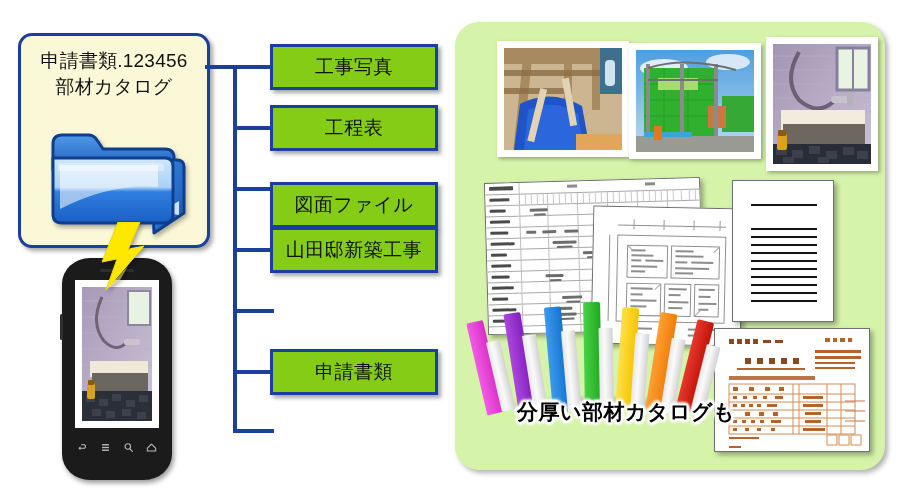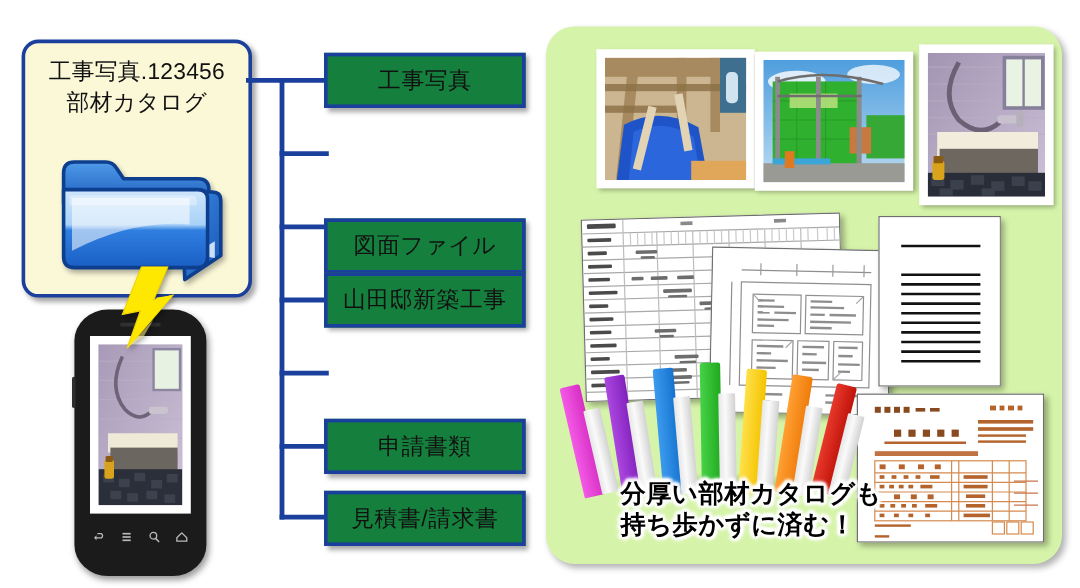--- a/index.html
+++ b/index.html
@@ -28,21 +28,21 @@
   .folder-wrap{position:absolute;left:22px;top:82px;width:150px;height:122px;}
   .folder-wrap svg{display:block;filter:drop-shadow(2px 3px 2px rgba(0,0,0,.3));}
 
   
   .tree{position:absolute;left:205px;top:30px;width:80px;height:440px;}
   .tree svg{display:block;}
 
   
   .cat{
     position:absolute;left:270px;width:168px;height:46px;
-    background:#15803d;border:3px solid #1b3f9c;
+    background:#84cc16;border:3px solid #1b3f9c;
     box-shadow:3px 3px 4px rgba(0,0,0,.35);
     box-sizing:border-box;
     display:flex;align-items:center;justify-content:center;
     color:#111;font-size:19px;letter-spacing:.5px;
   }
 
   
   .phone{
     position:absolute;left:62px;top:258px;width:110px;height:222px;
     background:#1b1b1b;border-radius:28px/26px;
@@ -124,21 +124,21 @@
   }
   .caption span{display:block;margin-left:20px;}
 </style>
 </head>
 <body>
 
 <div class="stage">
 
   <div class="project-box">
     <div class="project-title">
-      <span>工事写真.123456</span>
+      <span>申請書類.123456</span>
       <span>部材カタログ</span>
     </div>
 
     <div class="folder-wrap">
       <svg width="150" height="122" viewBox="0 0 150 122" xmlns="http://www.w3.org/2000/svg">
         <defs>
           <linearGradient id="fbody" x1="0" y1="0" x2="0" y2="1">
             <stop offset="0" stop-color="#cfe6fb"></stop>
             <stop offset="0.45" stop-color="#a9d2f7"></stop>
             <stop offset="0.52" stop-color="#2f7fe0"></stop>
@@ -182,31 +182,31 @@
         <line x1="30" y1="281" x2="67" y2="281"></line>
         <line x1="30" y1="342" x2="67" y2="342"></line>
         <line x1="30" y1="401" x2="67" y2="401"></line>
       </g>
     </svg>
   </div>
 
   <div class="cat" style="top:44px">
     <span>工事写真</span>
   </div>
+  <div class="cat" style="top:105px">
+    <span>工程表</span>
+  </div>
   <div class="cat" style="top:182px">
     <span>図面ファイル</span>
   </div>
   <div class="cat" style="top:227px">
     <span>山田邸新築工事</span>
   </div>
   <div class="cat" style="top:349px">
     <span>申請書類</span>
-  </div>
-  <div class="cat" style="top:409px">
-    <span>見積書/請求書</span>
   </div>
 
   <div class="phone">
     <div class="phone-sidebtn"></div>
     <div class="phone-speaker"></div>
 
     <div class="phone-screen">
       <div class="phone-photo">
         <svg width="70" height="134" viewBox="0 0 70 134" xmlns="http://www.w3.org/2000/svg">
           <defs>
@@ -680,16 +680,15 @@
       <div class="pages"></div>
     </div>
     <div class="binder" style="left:188px;height:92px;transform:rotate(14deg);">
       <div class="spine" style="background:linear-gradient(90deg,#e8382c,#c0140a);"></div>
       <div class="pages"></div>
     </div>
   </div>
 
   <div class="caption">
     <span>分厚い部材カタログも</span>
-    <span>持ち歩かずに済む！</span>
   </div>
 
 </div>
 
 </body></html>

